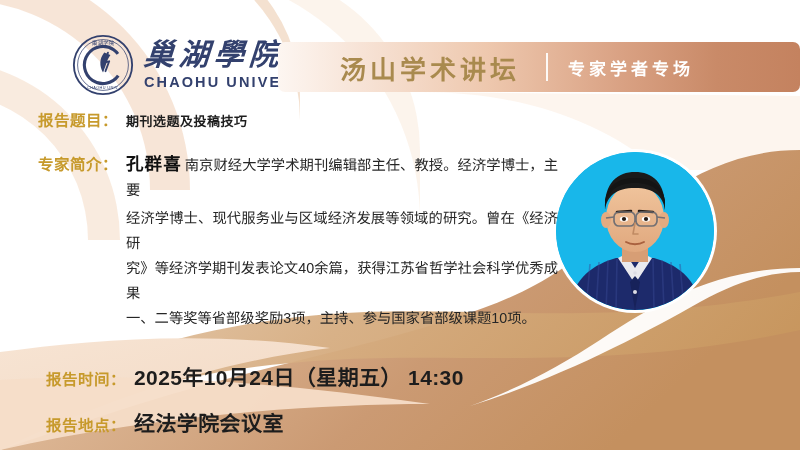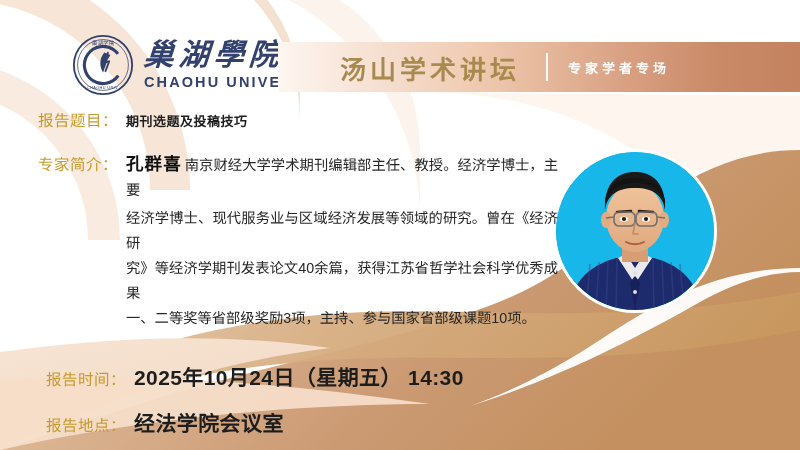--- a/index.html
+++ b/index.html
@@ -83,40 +83,41 @@
     height: 50px;
     background: linear-gradient(to right,
         #fdf6f1 0%,
         #f7e3d6 16%,
         #eec8ae 40%,
         #d9a183 66%,
         #c98a68 84%,
         #c4825f 100%);
     display: flex;
     align-items: center;
+    border-radius: 7px;
   }
   .banner-main {
     margin-left: 62px;
     font-family: "DejaVu Serif", "Liberation Serif", serif;
     font-size: 26px;
     font-weight: 700;
     letter-spacing: 4px;
     color: #a98a4e;
     white-space: nowrap;
   }
   .banner-divider {
     margin: 0 20px 0 26px;
     width: 2px;
     height: 28px;
     background: #ffffff;
     opacity: .92;
   }
   .banner-sub {
     font-family: "DejaVu Serif", "Liberation Serif", serif;
-    font-size: 13px;
+    font-size: 17px;
     font-weight: 700;
     letter-spacing: 4px;
     color: #ffffff;
     white-space: nowrap;
   }
 
   
   .portrait {
     position: absolute;
     left: 556px;
@@ -138,21 +139,21 @@
     width: 520px;
   }
   .row {
     display: flex;
     align-items: baseline;
   }
   .label {
     flex: 0 0 auto;
     font-family: "Liberation Sans", "DejaVu Sans", sans-serif;
     font-size: 15.5px;
-    font-weight: 400;
+    font-weight: 700;
     color: #c79a2c;
     white-space: nowrap;
     letter-spacing: .5px;
   }
   .label-wide {
     flex: 0 0 88px;
   }
   .value-title {
     font-size: 13px;
     font-weight: 700;

